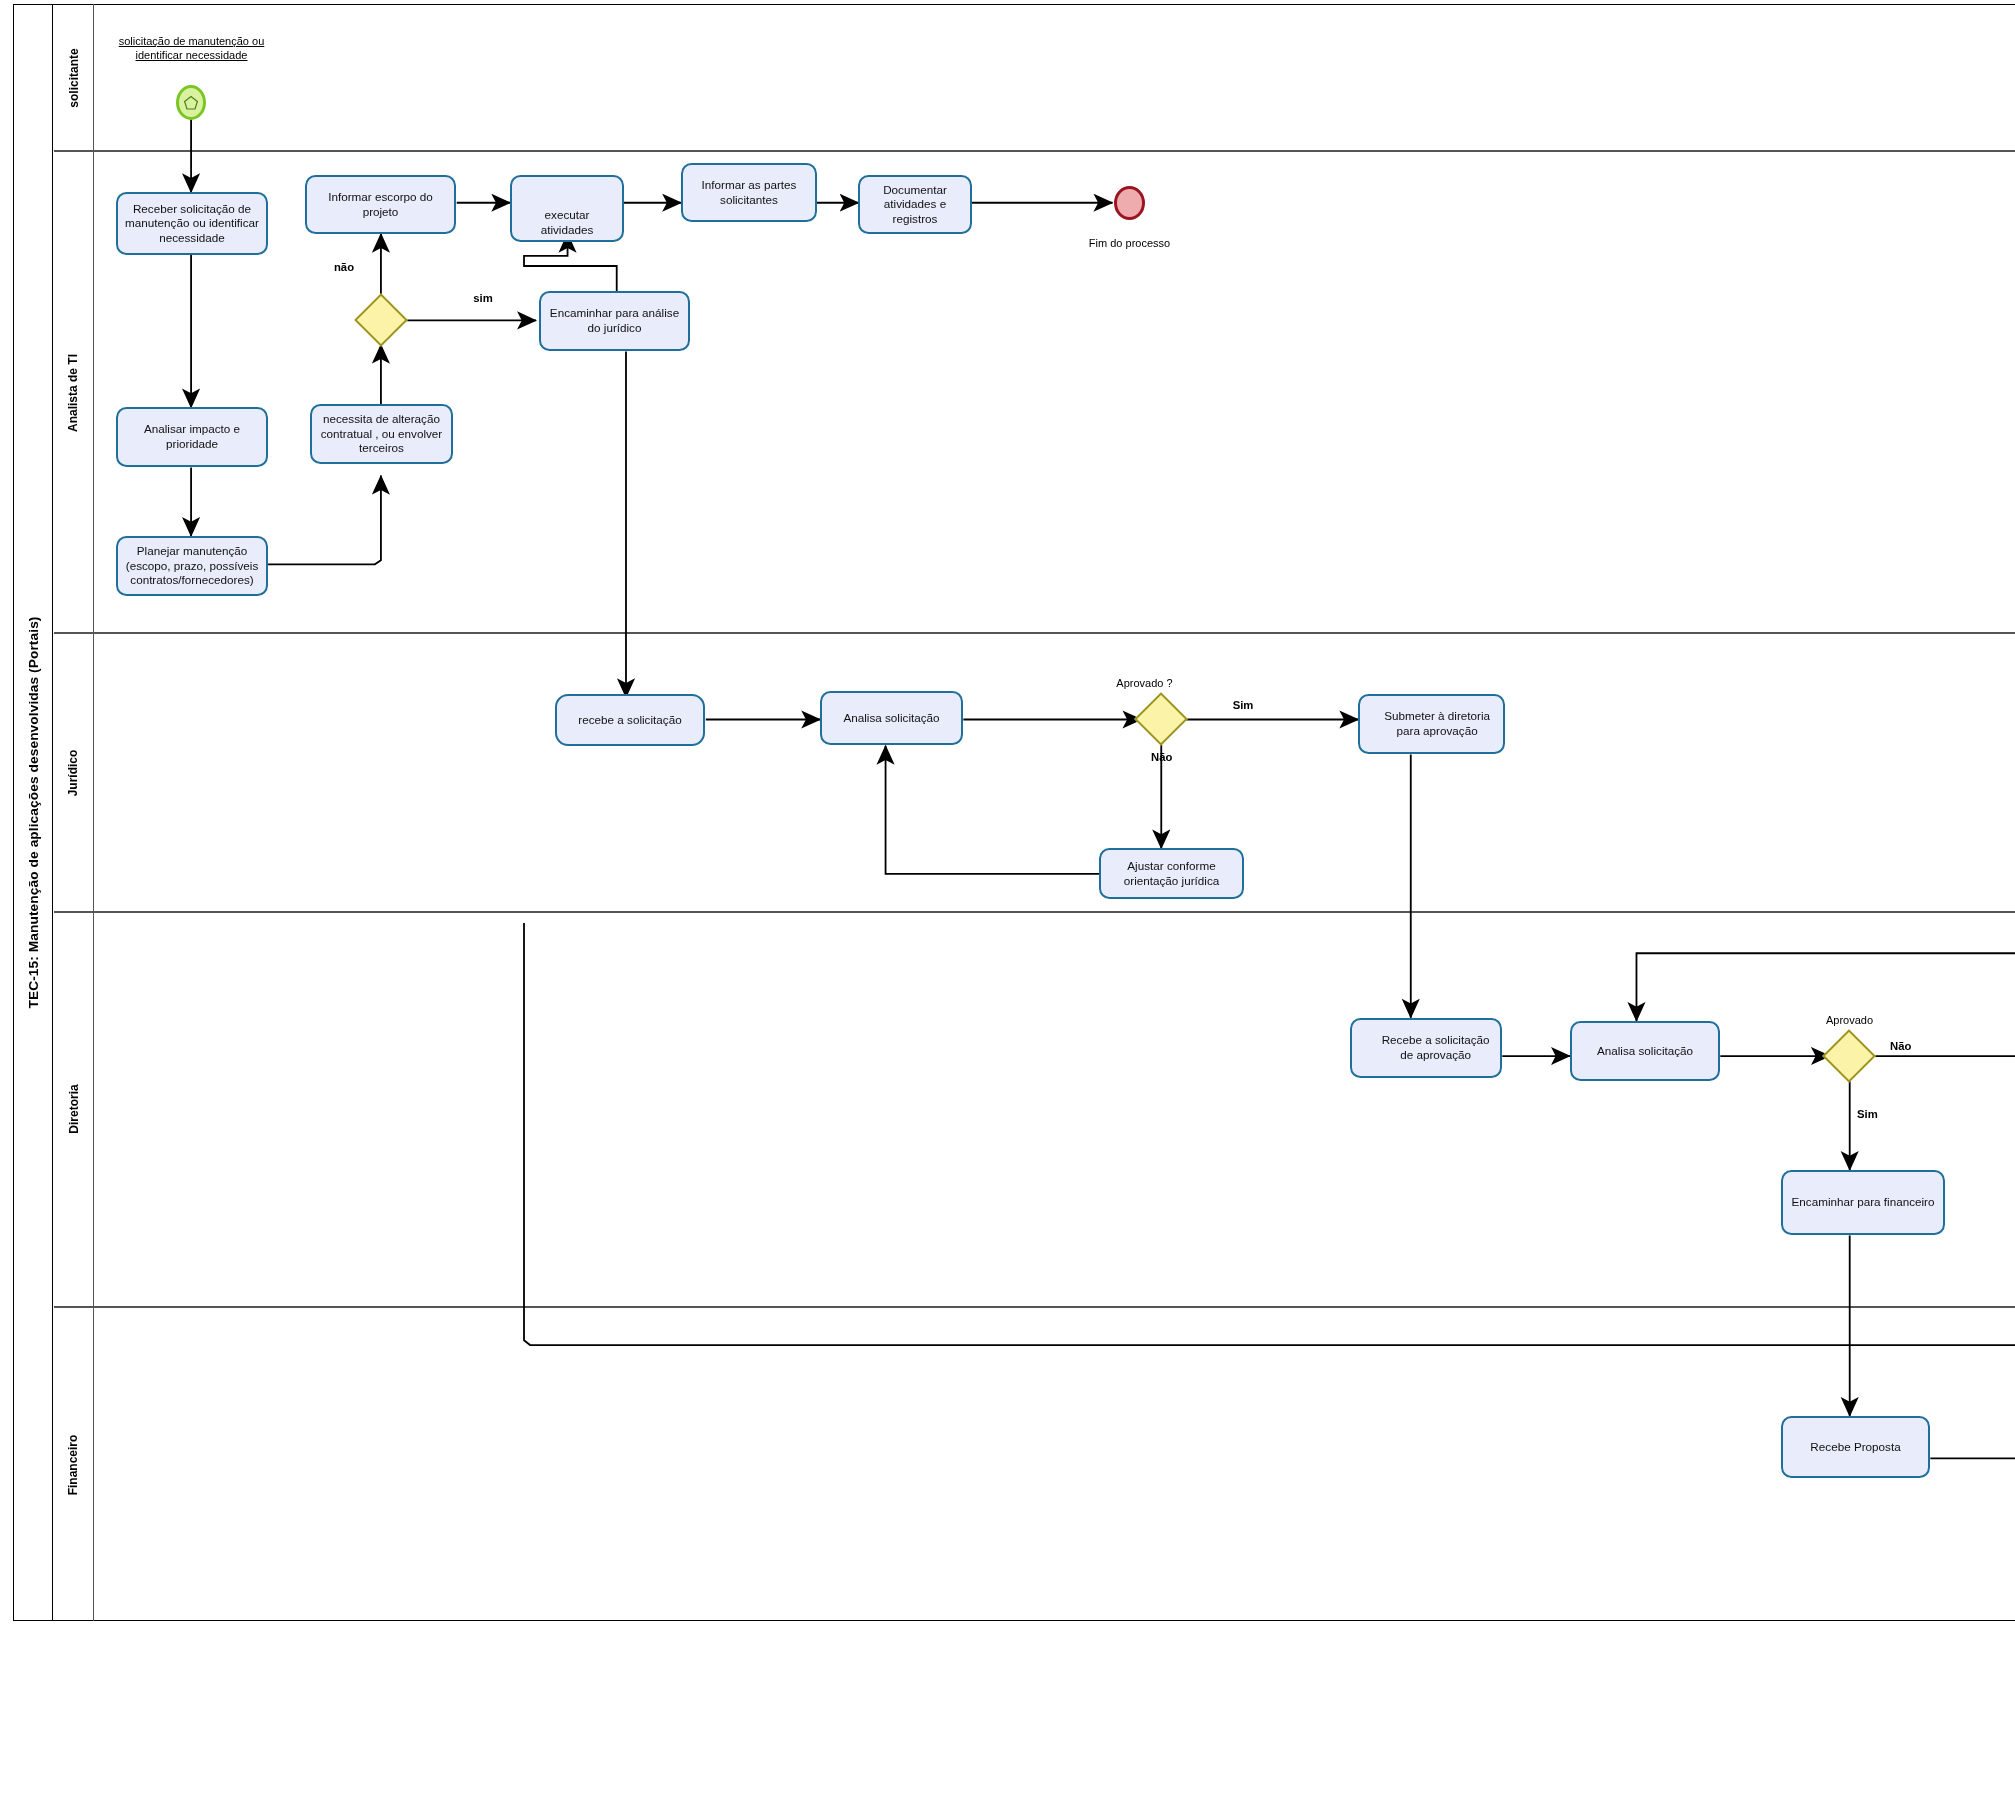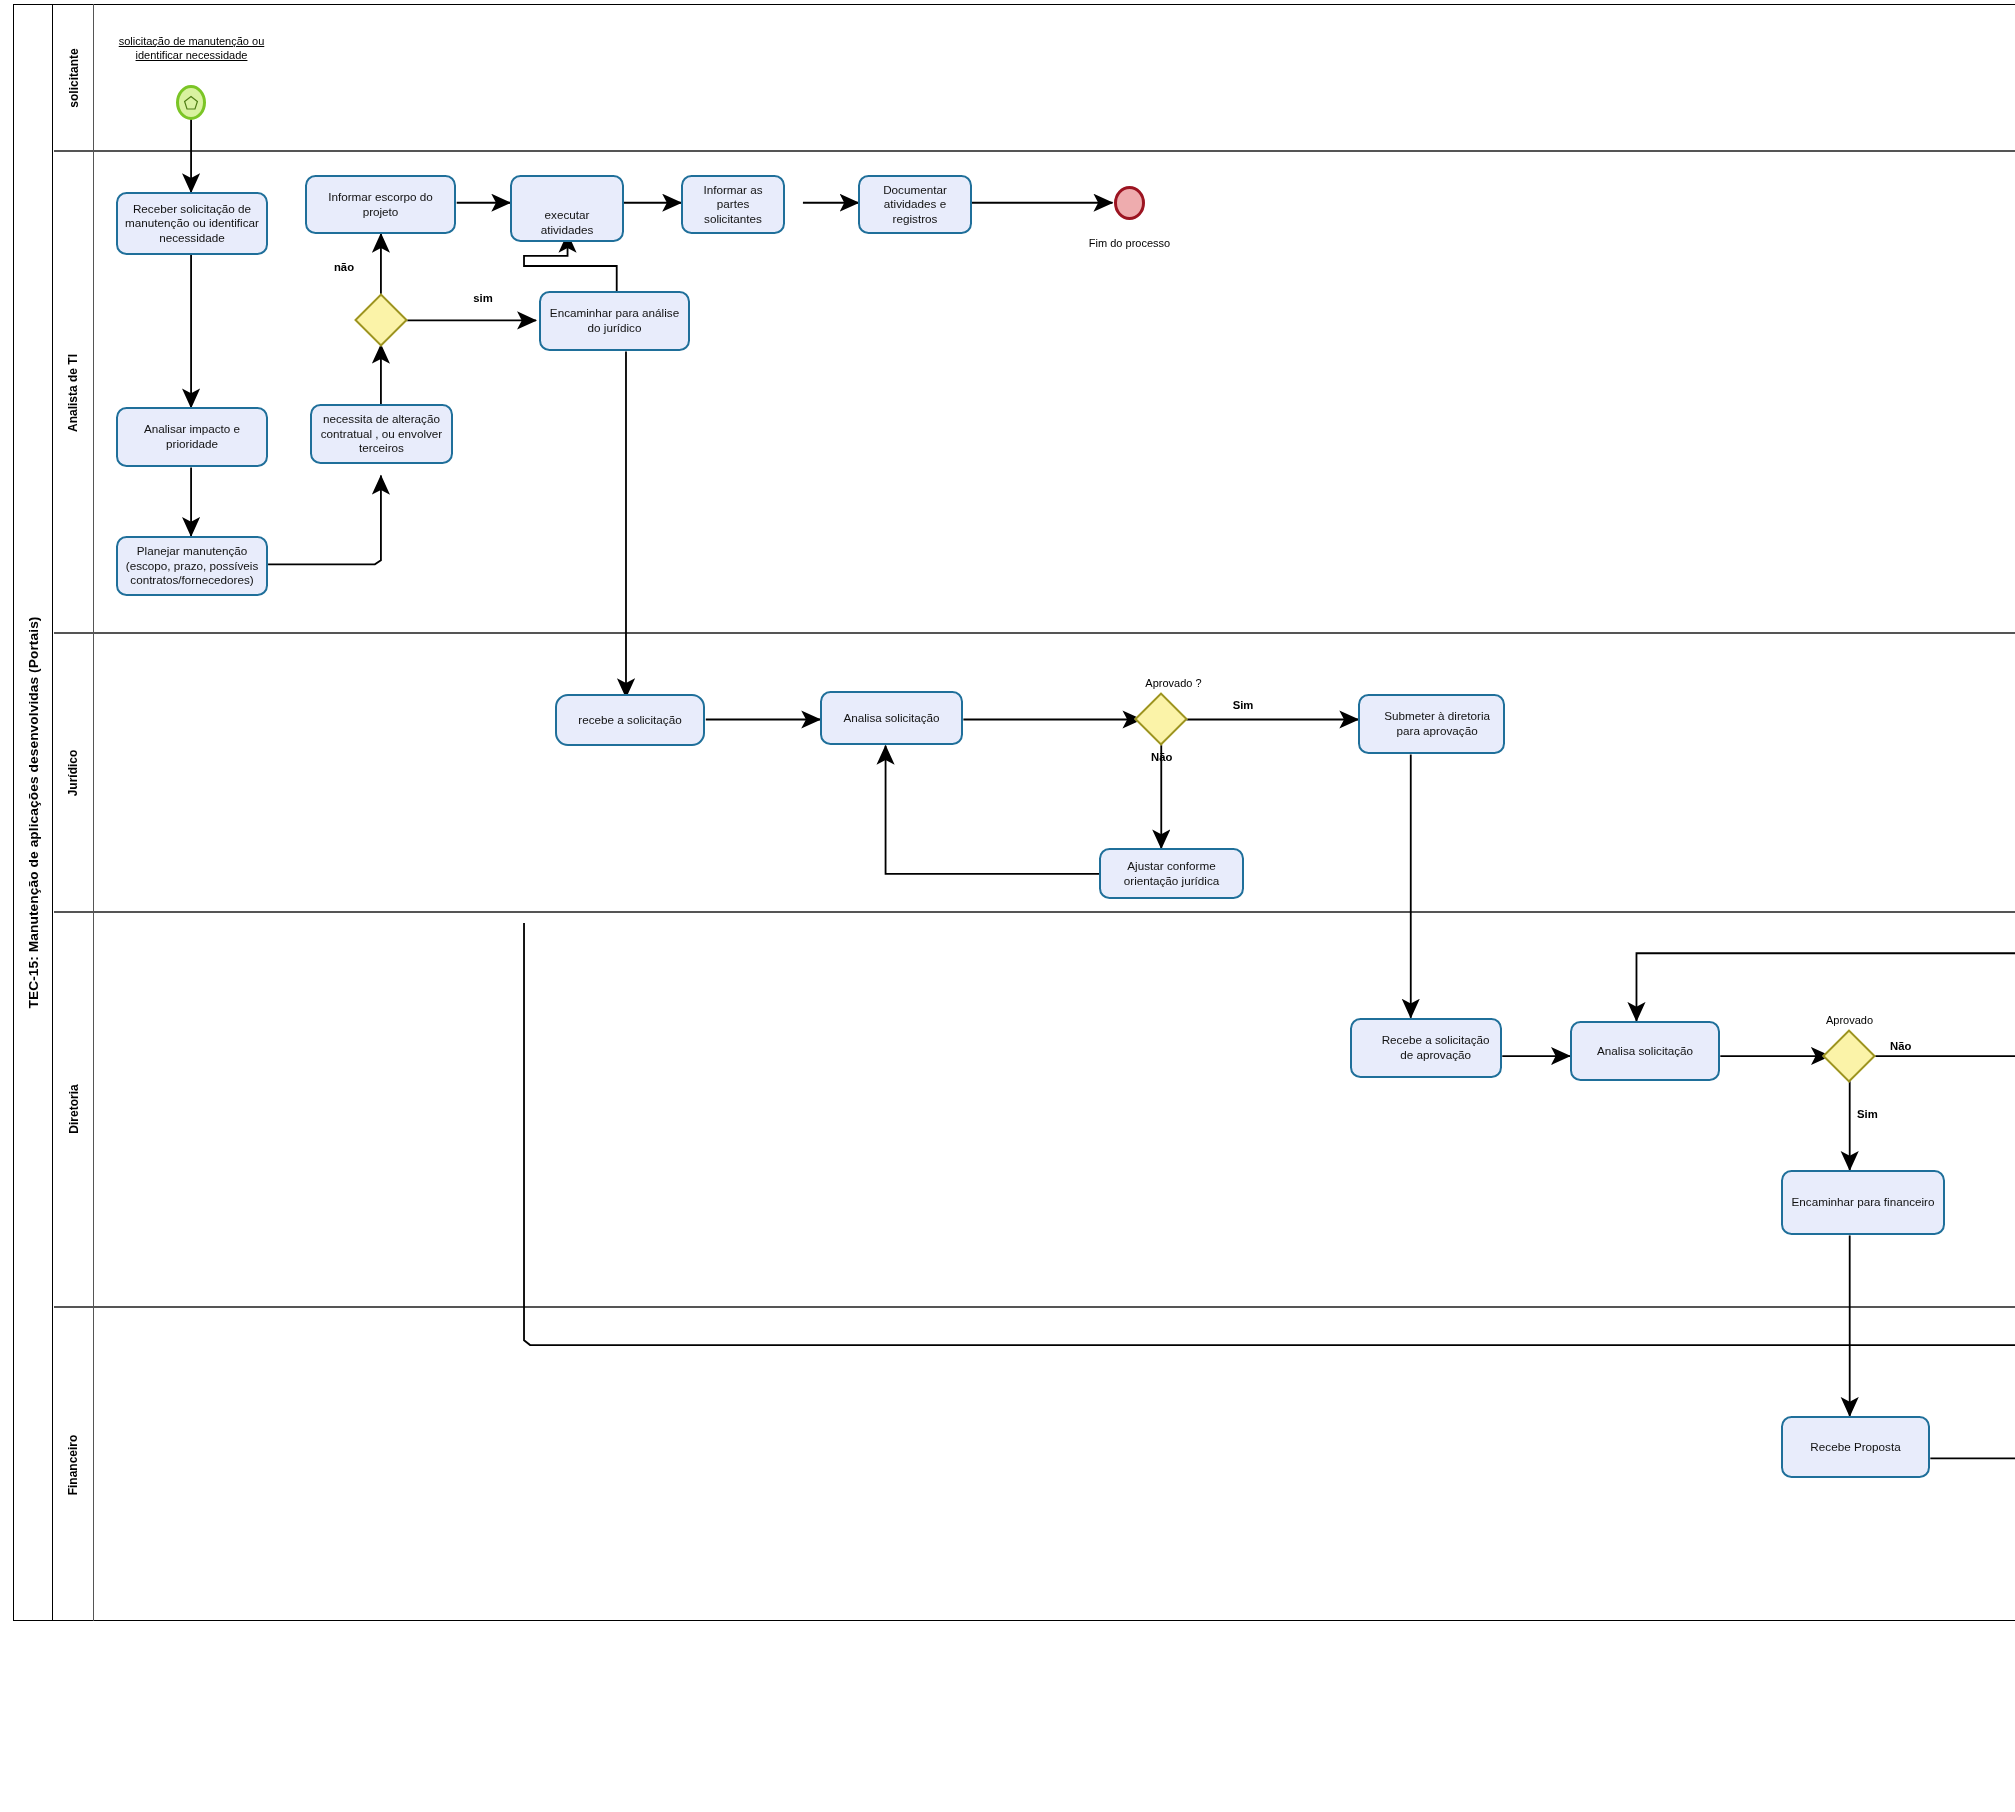--- a/index.html
+++ b/index.html
@@ -170,21 +170,21 @@
   </div>
 
   <div class="task" style="left:305px;top:175px;width:151px;height:59px;">
     <span>Informar escorpo do projeto</span>
   </div>
 
   <div class="task" style="left:510px;top:175px;width:114px;height:67px;align-items:flex-end;">
     <span>executar atividades</span>
   </div>
 
-  <div class="task" style="left:681px;top:175px;width:104px;height:59px;">
+  <div class="task" style="left:681px;top:163px;width:136px;height:59px;">
     <span>Informar as partes solicitantes</span>
   </div>
 
   <div class="task" style="left:858px;top:175px;width:114px;height:59px;">
     <span>Documentar atividades e registros</span>
   </div>
 
   <div class="task" style="left:539px;top:291px;width:151px;height:60px;">
     <span>Encaminhar para análise do jurídico</span>
   </div>
@@ -221,21 +221,21 @@
     <span>Recebe Proposta</span>
   </div>
 
   <div class="gateway" style="left:362px;top:301px;width:38px;height:38px;">
     <div class="gw-dia"></div>
   </div>
 
   <div class="gateway" style="left:1142px;top:700px;width:38px;height:38px;">
     <div class="gw-dia"></div>
   </div>
-  <div class="lbl" style="left:1109px;top:677px;width:129px;">Aprovado ?</div>
+  <div class="lbl" style="left:1080px;top:677px;width:129px;">Aprovado ?</div>
 
   <div class="gateway" style="left:1830px;top:1037px;width:38px;height:38px;">
     <div class="gw-dia"></div>
   </div>
   <div class="lbl" style="left:1785px;top:1014px;width:129px;">Aprovado</div>
 
   <div class="lbl b" style="left:318px;top:260px;width:52px;">não</div>
   <div class="lbl b" style="left:459px;top:291px;width:48px;">sim</div>
 
   <div class="lbl b" style="left:1219px;top:698px;width:48px;">Sim</div>

